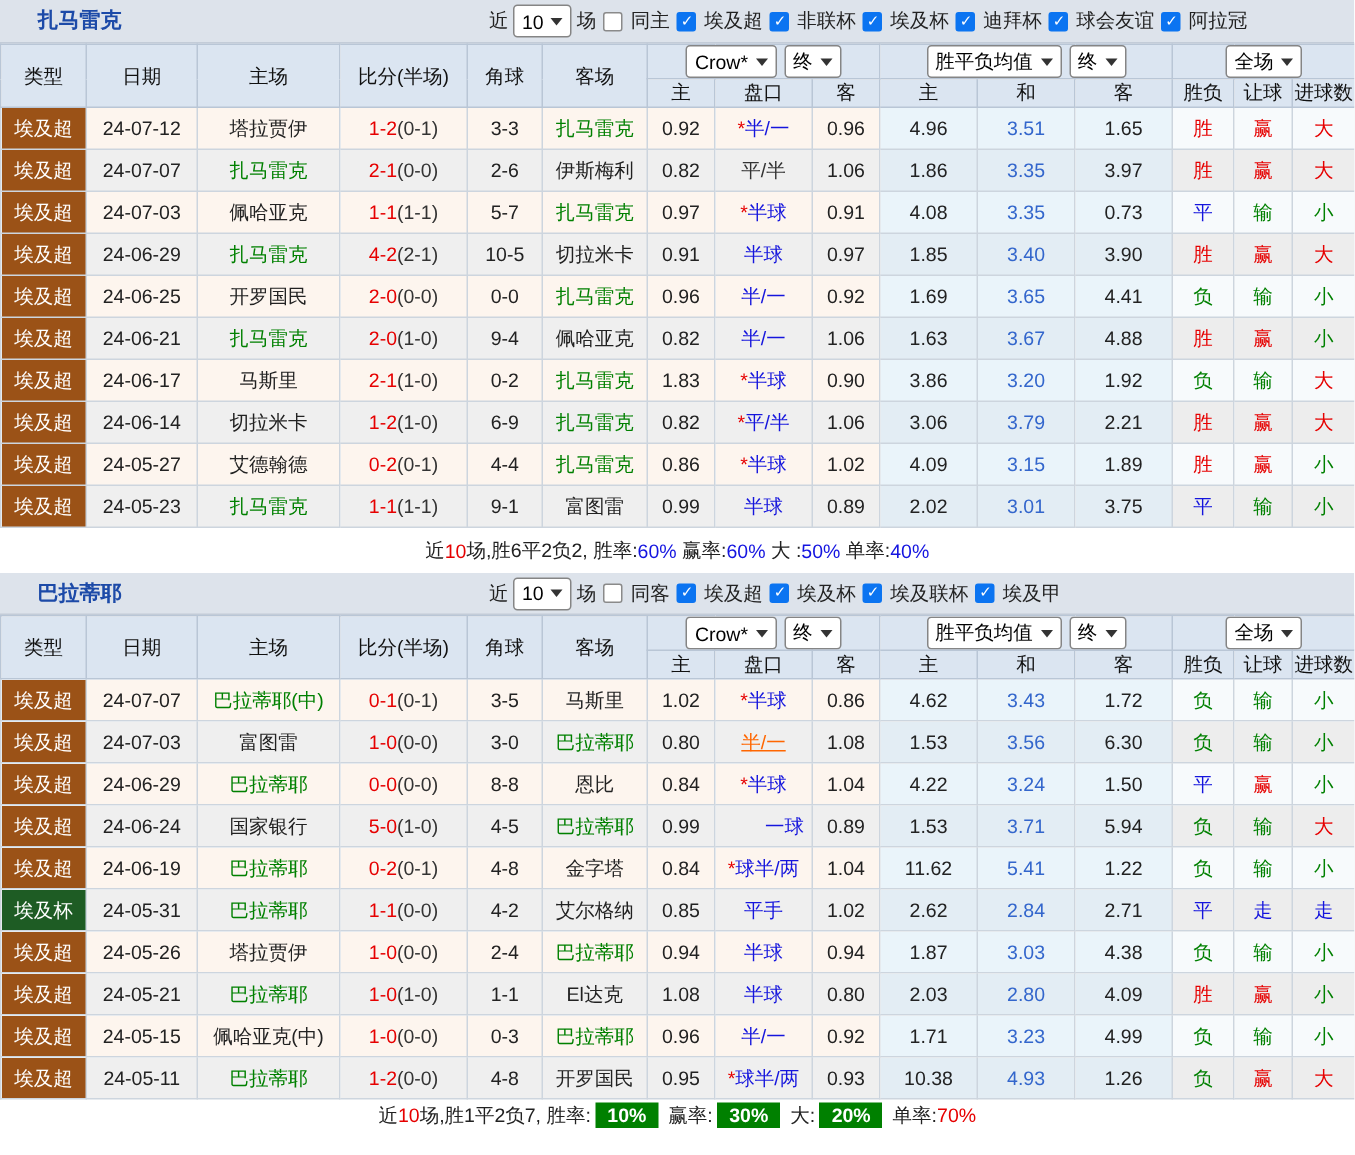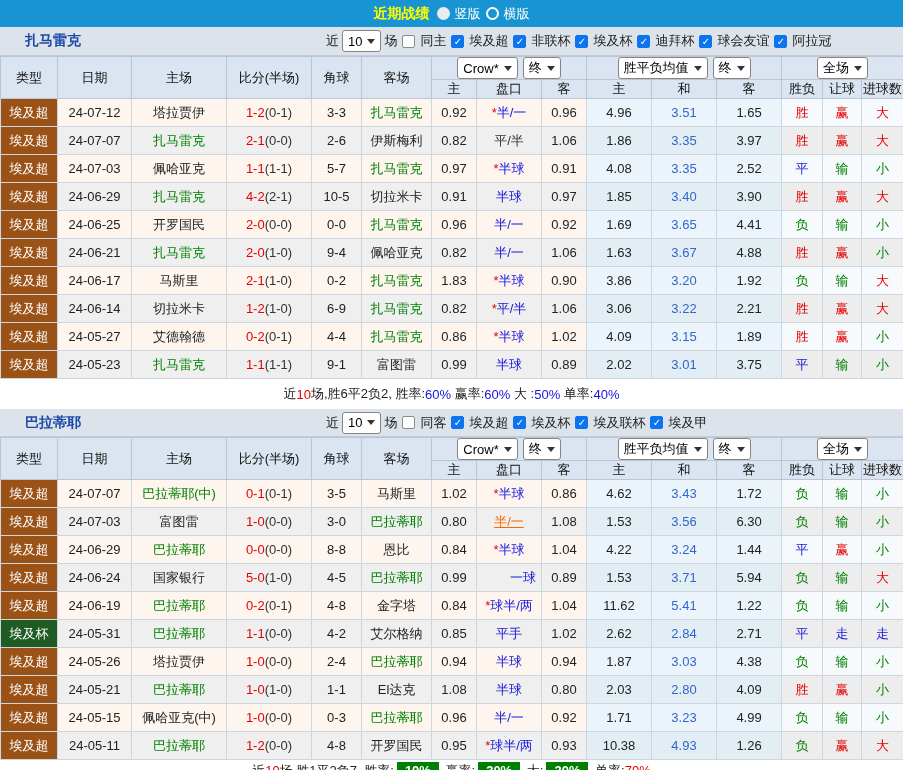--- a/index.html
+++ b/index.html
@@ -43,29 +43,20 @@
   .summary{display:flex;align-items:center;justify-content:center;font-size:13px;white-space:pre;}
   .summary.s1{height:30px;}
   .summary.s2{height:21px;}
   .gbox{background:#008000;color:#fff;font-weight:bold;padding:1px 8px;margin:0 3px;display:inline-block;}
 </style>
 </head>
 <body>
 
 <div class="page">
 
-  <div class="topbar">
-    <span class="title">近期战绩</span>
-    <span class="radio-group">
-      <span class="radio-on"></span>
-      <span>竖版</span>
-      <span class="radio-off"></span>
-      <span>横版</span>
-    </span>
-  </div>
 
   <div class="sec-header">
     <span class="teamname">扎马雷克</span>
     <span class="filters">
       <span>近</span>
       <span class="sel">
           <span>10</span>
           <span class="caret"></span>
         </span>
       <span>场</span>
@@ -197,21 +188,21 @@
           <td>24-07-03</td>
           <td>佩哈亚克</td>
           <td><span class="score">1-1</span><span class="half">(1-1)</span></td>
           <td>5-7</td>
           <td class="tgreen">扎马雷克</td>
           <td>0.97</td>
           <td><span style="color: rgb(230, 0, 0);">*</span><span style="color: rgb(21, 21, 221);">半球</span></td>
           <td>0.91</td>
           <td class="avg">4.08</td>
           <td class="avg avgd">3.35</td>
-          <td class="avg">2.52</td>
+          <td class="avg">0.73</td>
           <td class="res" style="color: rgb(21, 21, 221);">平</td>
           <td class="res" style="color: rgb(0, 128, 0);">输</td>
           <td class="res" style="color: rgb(0, 128, 0);">小</td>
         </tr>
         <tr class="even">
           <td class="type">埃及超</td>
           <td>24-06-29</td>
           <td class="tgreen">扎马雷克</td>
           <td><span class="score">4-2</span><span class="half">(2-1)</span></td>
           <td>10-5</td>
@@ -281,21 +272,21 @@
           <td class="type">埃及超</td>
           <td>24-06-14</td>
           <td>切拉米卡</td>
           <td><span class="score">1-2</span><span class="half">(1-0)</span></td>
           <td>6-9</td>
           <td class="tgreen">扎马雷克</td>
           <td>0.82</td>
           <td><span style="color: rgb(230, 0, 0);">*</span><span style="color: rgb(21, 21, 221);">平/半</span></td>
           <td>1.06</td>
           <td class="avg">3.06</td>
-          <td class="avg avgd">3.22</td>
+          <td class="avg avgd">3.79</td>
           <td class="avg">2.21</td>
           <td class="res" style="color: rgb(230, 0, 0);">胜</td>
           <td class="res" style="color: rgb(230, 0, 0);">赢</td>
           <td class="res" style="color: rgb(230, 0, 0);">大</td>
         </tr>
         <tr class="odd">
           <td class="type">埃及超</td>
           <td>24-05-27</td>
           <td>艾德翰德</td>
           <td><span class="score">0-2</span><span class="half">(0-1)</span></td>
@@ -466,21 +457,21 @@
           <td>24-06-29</td>
           <td class="tgreen">巴拉蒂耶</td>
           <td><span class="score">0-0</span><span class="half">(0-0)</span></td>
           <td>8-8</td>
           <td>恩比</td>
           <td>0.84</td>
           <td><span style="color: rgb(230, 0, 0);">*</span><span style="color: rgb(21, 21, 221);">半球</span></td>
           <td>1.04</td>
           <td class="avg">4.22</td>
           <td class="avg avgd">3.24</td>
-          <td class="avg">1.44</td>
+          <td class="avg">1.50</td>
           <td class="res" style="color: rgb(21, 21, 221);">平</td>
           <td class="res" style="color: rgb(230, 0, 0);">赢</td>
           <td class="res" style="color: rgb(0, 128, 0);">小</td>
         </tr>
         <tr class="even">
           <td class="type">埃及超</td>
           <td>24-06-24</td>
           <td>国家银行</td>
           <td><span class="score">5-0</span><span class="half">(1-0)</span></td>
           <td>4-5</td>

